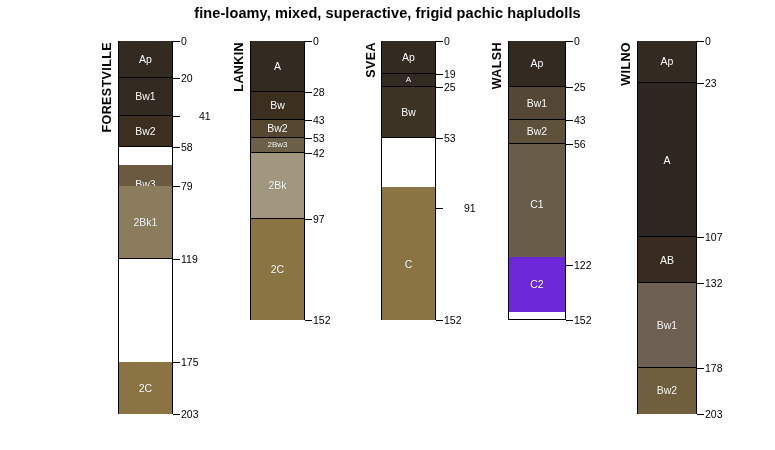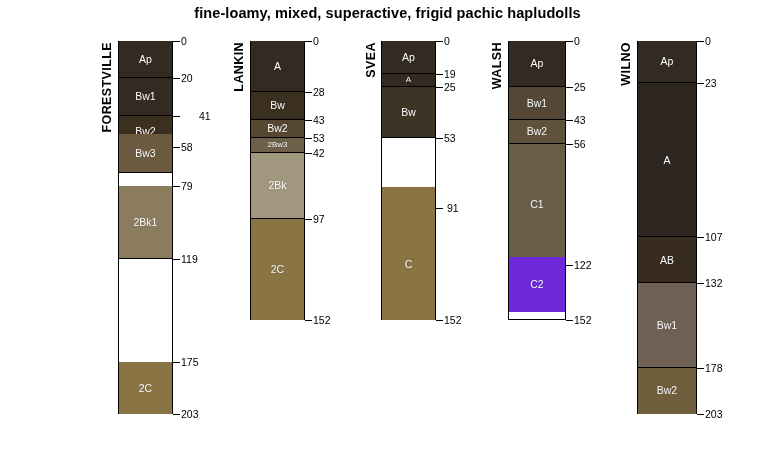--- a/index.html
+++ b/index.html
@@ -95,21 +95,21 @@
       <div class="column" style="left: 118px; width: 55px; top: 41px; height: 372.606px;">
         <div class="horizon" style="top: -1px; height: 36.71px; background: rgb(51, 43, 34);">
           <span class="horizon-name">Ap</span>
         </div>
         <div class="horizon" style="top: 35.71px; height: 38.5455px; background: rgb(51, 43, 34);">
           <span class="horizon-name">Bw1</span>
         </div>
         <div class="horizon" style="top: 74.2555px; height: 31.2035px; background: rgb(59, 47, 32);">
           <span class="horizon-name">Bw2</span>
         </div>
-        <div class="horizon" style="top: 92px; height: 38.5455px; background: rgb(107, 90, 63);">
+        <div class="horizon" style="top: 123px; height: 38.5455px; background: rgb(107, 90, 63);">
           <span class="horizon-name">Bw3</span>
         </div>
         <div class="horizon" style="top: 144.004px; height: 73.42px; background: rgb(139, 124, 94);">
           <span class="horizon-name">2Bk1</span>
         </div>
         <div class="horizon" style="top: 320.212px; height: 51.394px; background: rgb(138, 116, 68); border-bottom: none;">
           <span class="horizon-name">2C</span>
         </div>
       </div>
       <div class="depth-tick" style="left: 173px; top: 41px;"></div>
@@ -187,21 +187,21 @@
       </div>
       <div class="depth-tick" style="left: 436px; top: 41px;"></div>
       <div class="depth-text" style="left: 444px; top: 36px;">0</div>
       <div class="depth-tick" style="left: 436px; top: 74.039px;"></div>
       <div class="depth-text" style="left: 444px; top: 69.039px;">19</div>
       <div class="depth-tick" style="left: 436px; top: 86.8875px;"></div>
       <div class="depth-text" style="left: 444px; top: 81.8875px;">25</div>
       <div class="depth-tick" style="left: 436px; top: 138.281px;"></div>
       <div class="depth-text" style="left: 444px; top: 133.281px;">53</div>
       <div class="depth-tick" style="left: 436px; top: 208.03px;"></div>
-      <div class="depth-text" style="left: 447px; top: 203.03px; text-align: right;">91</div>
+      <div class="depth-text" style="left: 464px; top: 203.03px; text-align: right;">91</div>
       <div class="depth-tick" style="left: 436px; top: 319.996px;"></div>
       <div class="depth-text" style="left: 444px; top: 314.996px;">152</div>
     </div>
     <div class="profile" style="left: 0px;">
       <div class="profile-label" style="left: 490px; top: 42px;">WALSH</div>
       <div class="column" style="left: 508px; width: 58px; top: 41px; height: 278.996px;">
         <div class="horizon" style="top: -1px; height: 45.8875px; background: rgb(51, 43, 34);">
           <span class="horizon-name">Ap</span>
         </div>
         <div class="horizon" style="top: 44.8875px; height: 33.039px; background: rgb(85, 71, 54);">

